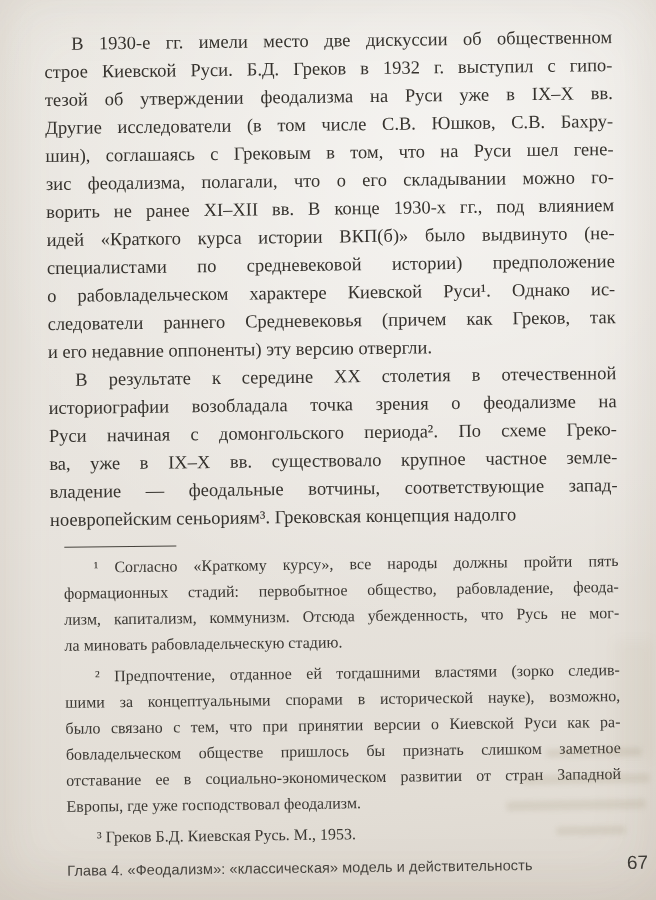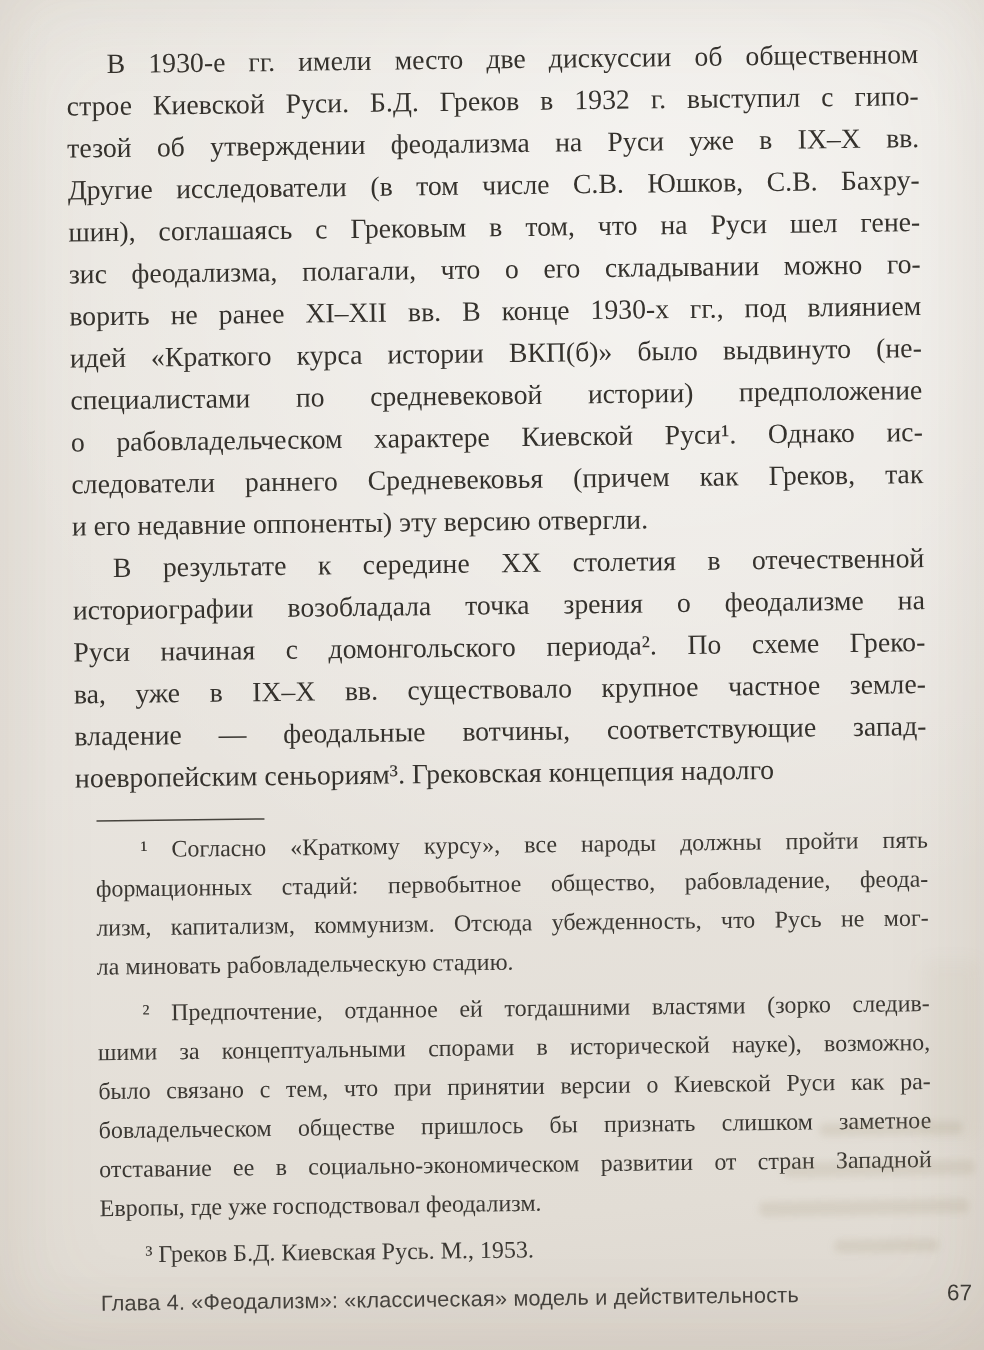--- a/index.html
+++ b/index.html
@@ -62,21 +62,21 @@
     margin-top: 5px;
     display: flex;
     justify-content: space-between;
     align-items: baseline;
     font-family: "Liberation Sans", "DejaVu Sans", sans-serif;
     font-size: 14.5px;
     letter-spacing: 0.1px;
     color: var(--footer_ink, #45423d);
   }
   .page-number {
-    font-size: 15px;
+    font-size: 19px;
     margin-right: -26px;
     color: #3e3b36;
   }
 
   
   .ghost {
     position: absolute;
     background: rgba(145,125,95,0.14);
     filter: blur(2.5px);
     border-radius: 4px;

